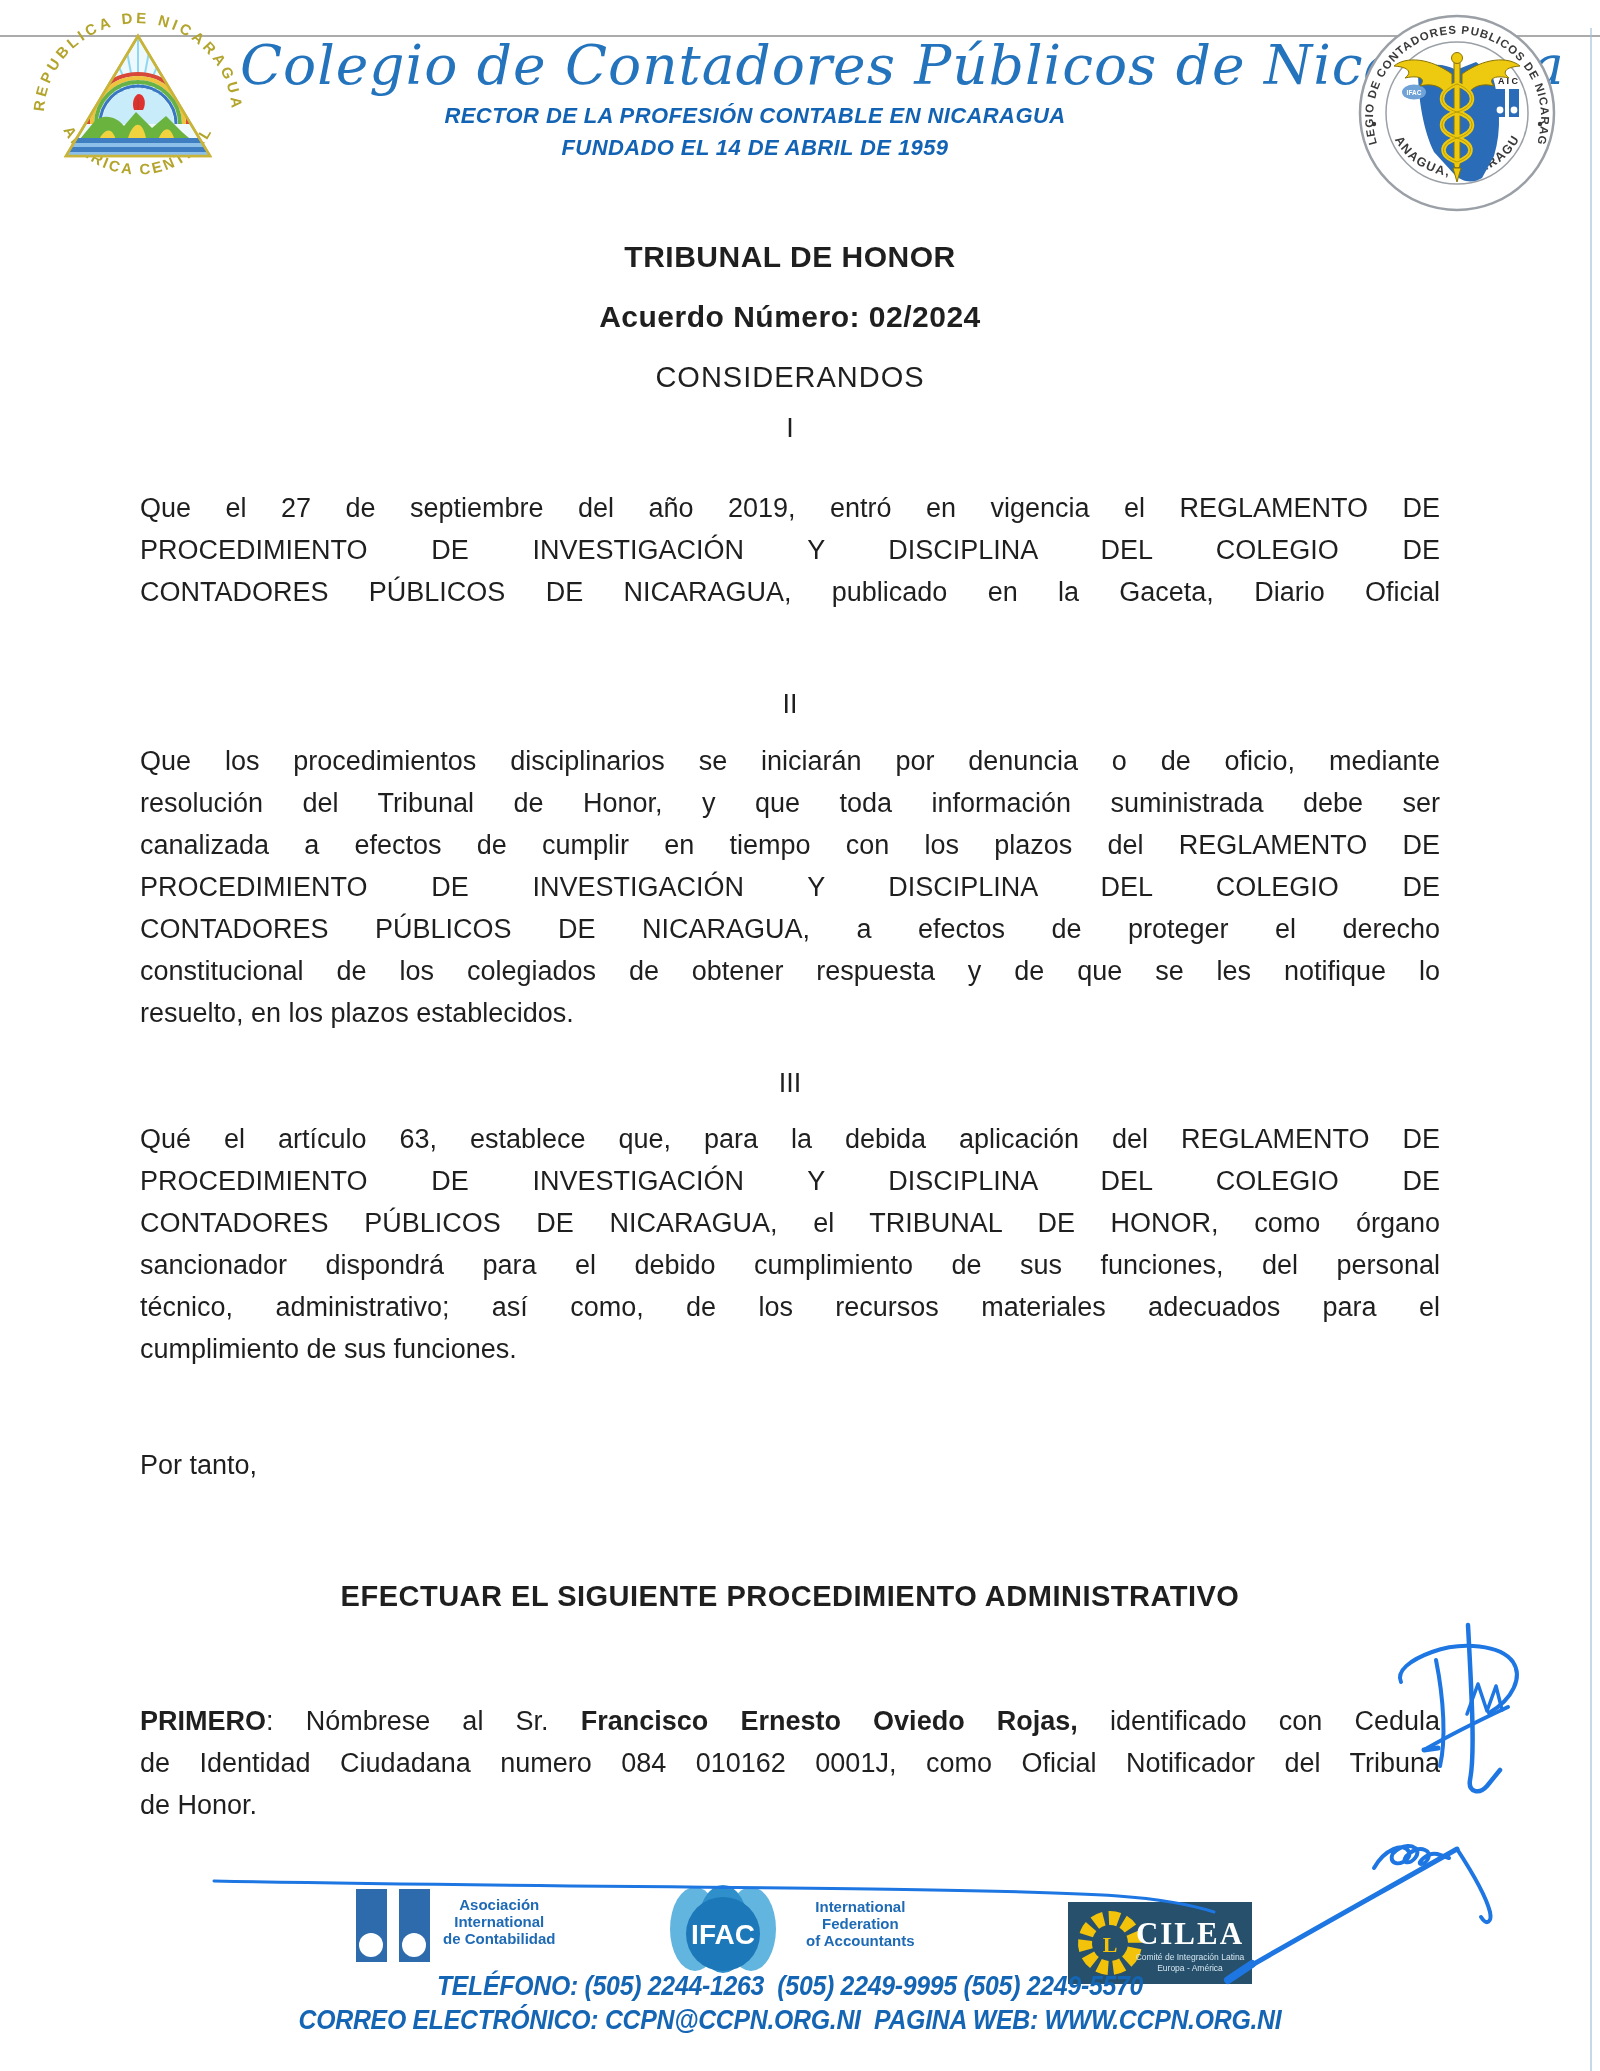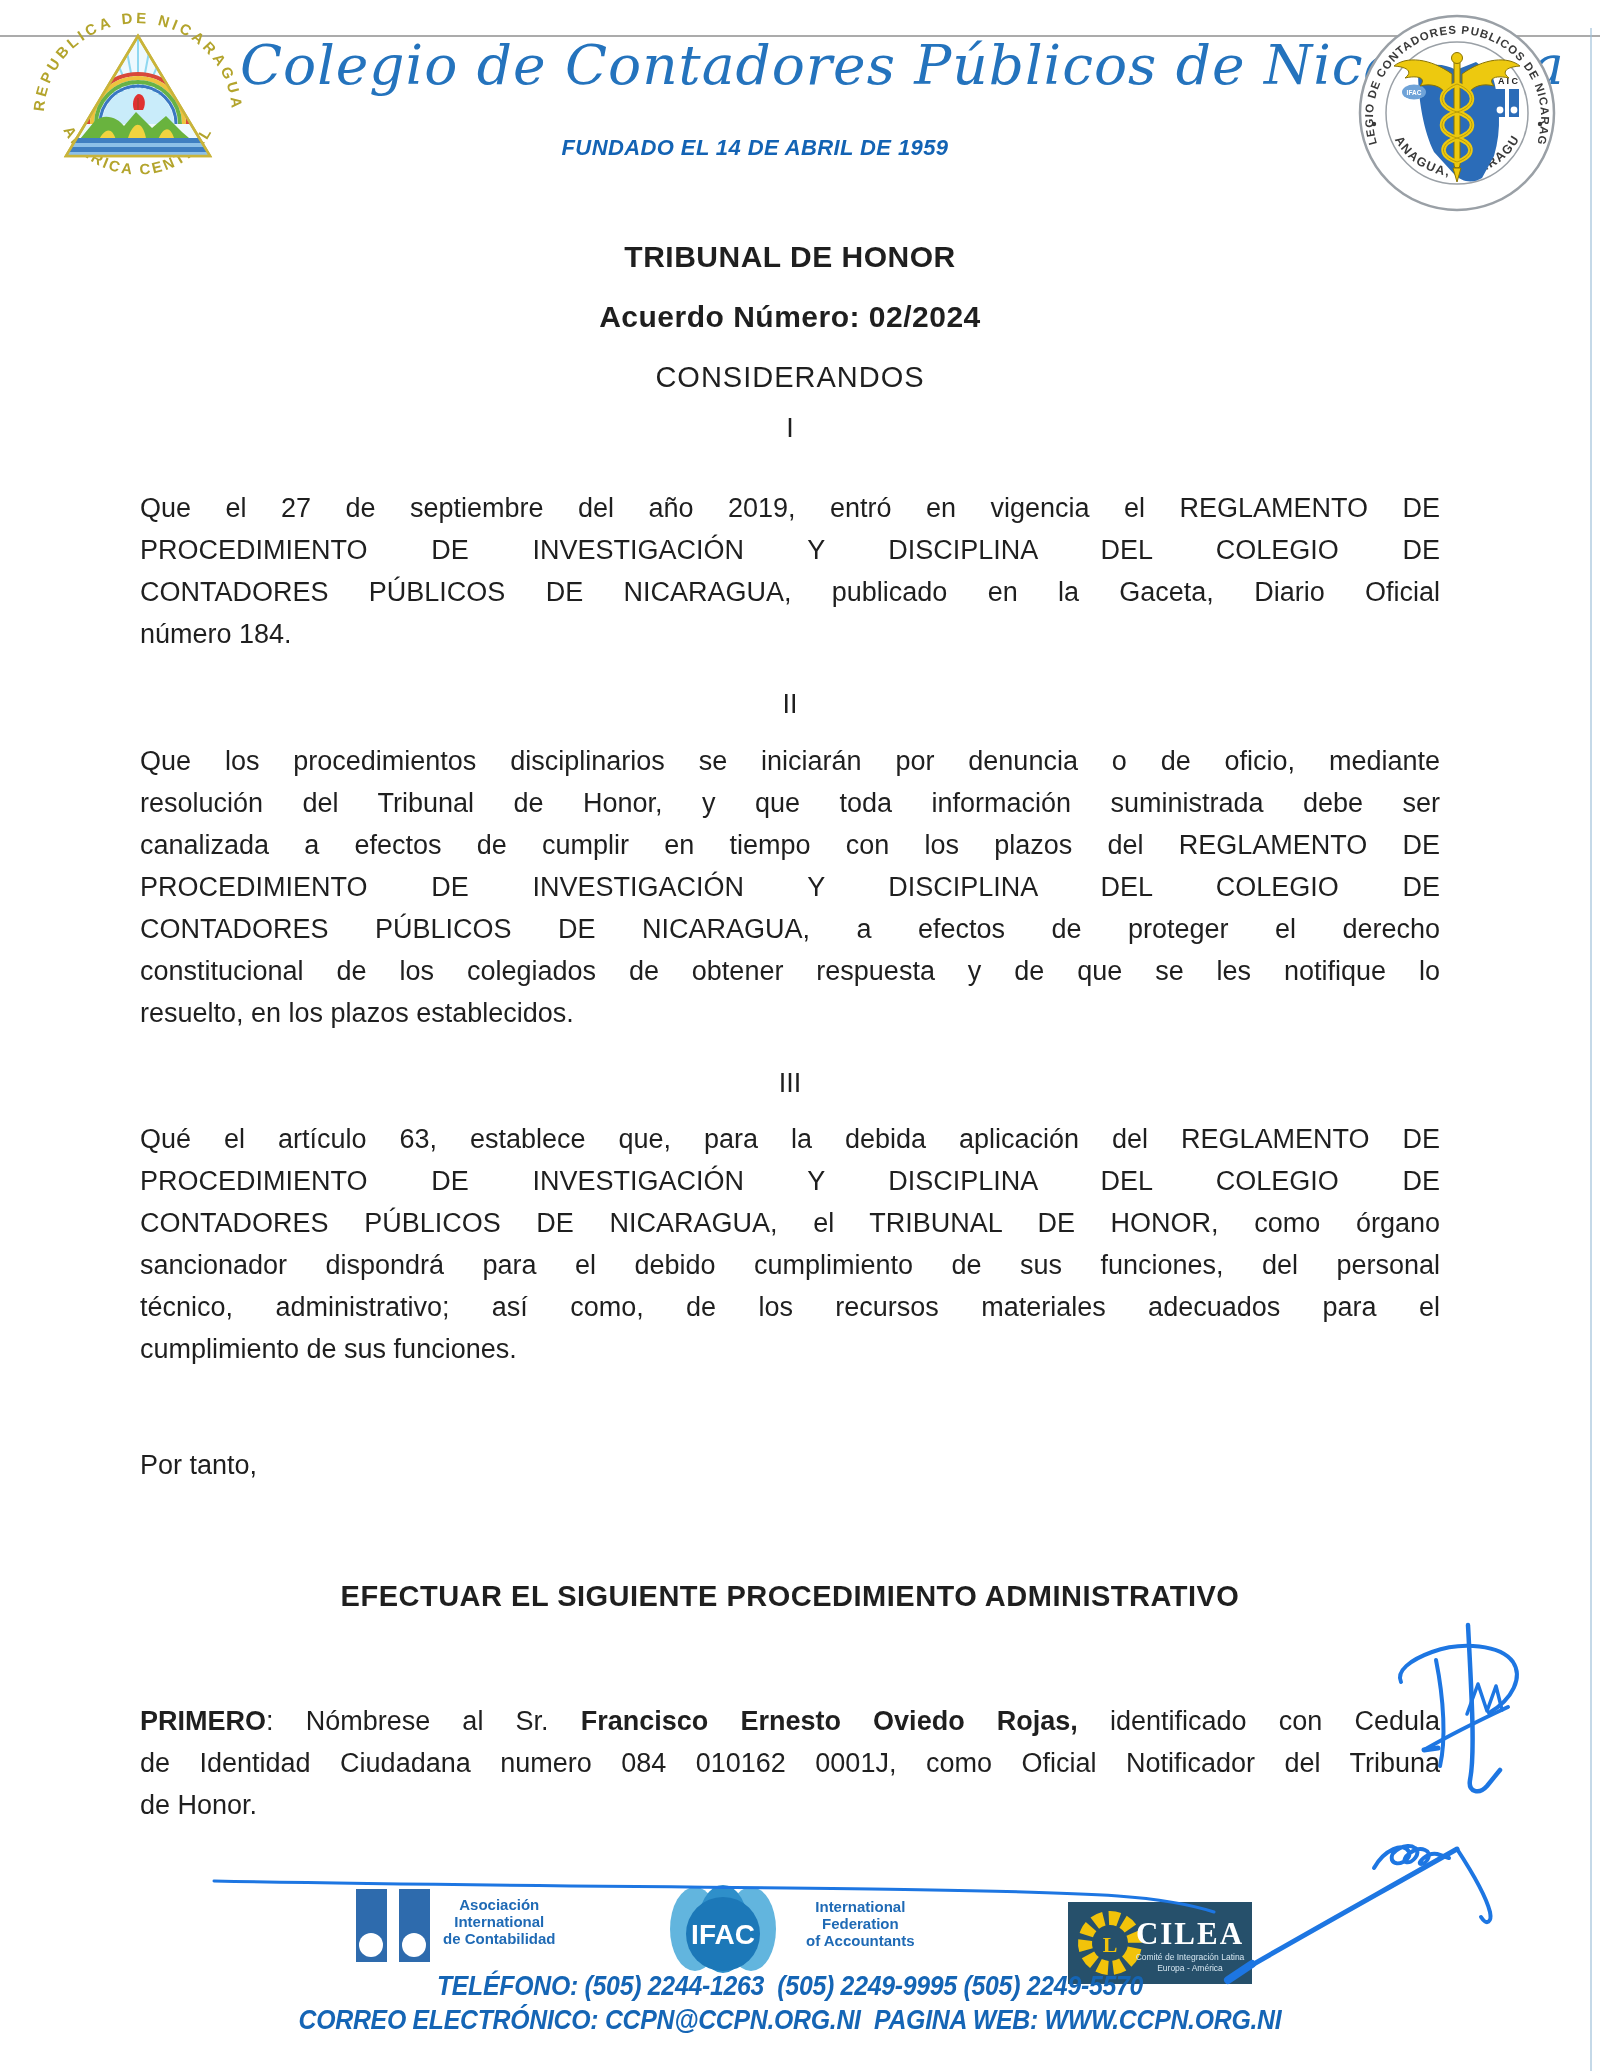--- a/index.html
+++ b/index.html
@@ -84,20 +84,21 @@
       <path d="M130 134 c5 -13 12 -15 16 -2 c3 12 -2 15 -8 15 c-6 0 -10 -4 -8 -13 z" fill="#f1d33f"></path>
       <rect x="38" y="132" width="144" height="5" fill="#3f7fc1"></rect>
       <rect x="38" y="137" width="144" height="4" fill="#8cc0e8"></rect>
       <rect x="38" y="141" width="144" height="5" fill="#3f7fc1"></rect>
       <rect x="38" y="146" width="144" height="4" fill="#8cc0e8"></rect>
     </g>
     <polygon points="110,30 38,150 182,150" fill="none" stroke="#c9b43a" stroke-width="2.5"></polygon>
   </svg>
 
   <div class="abs org-title">Colegio de Contadores Públicos de Nicaragua</div>
+  <div class="abs tagline tagline1">RECTOR DE LA PROFESIÓN CONTABLE EN NICARAGUA</div>
   <div class="abs tagline tagline2">FUNDADO EL 14 DE ABRIL DE 1959</div>
 
   <svg class="abs" style="left:1356px;top:12px;" width="202" height="202" viewBox="0 0 202 202">
     <circle cx="101" cy="101" r="97" fill="#ffffff" stroke="#9aa0a6" stroke-width="2.5"></circle>
     <circle cx="101" cy="101" r="71" fill="#ffffff" stroke="#9aa0a6" stroke-width="1.5"></circle>
     <path id="sealT" d="M 20 128 A 84 84 0 1 1 182 128" fill="none"></path>
     <path id="sealB" d="M 38 126 A 71 71 0 0 0 164 126" fill="none"></path>
     <text font-size="11.5" font-weight="bold" fill="#3a3a3a" letter-spacing="1" font-family="Liberation Sans, sans-serif">
       <textPath href="#sealT" startOffset="50%" text-anchor="middle">COLEGIO DE CONTADORES PUBLICOS DE NICARAGUA</textPath>
     </text>
@@ -136,21 +137,20 @@
 
   <div class="abs doc-center h-bold" style="top:240px;">TRIBUNAL DE HONOR</div>
   <div class="abs doc-center h-bold" style="top:300px;">Acuerdo Número: 02/2024</div>
   <div class="abs doc-center h-reg" style="top:361px;">CONSIDERANDOS</div>
 
   <div class="abs doc-center numeral" style="top:413px;">I</div>
   <div class="abs para" style="top:487px;">
       <div class="line">Que el 27 de septiembre del año 2019, entró en vigencia el REGLAMENTO DE</div>
       <div class="line">PROCEDIMIENTO DE INVESTIGACIÓN Y DISCIPLINA DEL COLEGIO DE</div>
       <div class="line">CONTADORES PÚBLICOS DE NICARAGUA, publicado en la Gaceta, Diario Oficial</div>
-      <div class="line last">número 184.</div>
     </div>
 
   <div class="abs doc-center numeral" style="top:689px;">II</div>
   <div class="abs para" style="top:740px;">
       <div class="line">Que los procedimientos disciplinarios se iniciarán por denuncia o de oficio, mediante</div>
       <div class="line">resolución del Tribunal de Honor, y que toda información suministrada debe ser</div>
       <div class="line">canalizada a efectos de cumplir en tiempo con los plazos del REGLAMENTO DE</div>
       <div class="line">PROCEDIMIENTO DE INVESTIGACIÓN Y DISCIPLINA DEL COLEGIO DE</div>
       <div class="line">CONTADORES PÚBLICOS DE NICARAGUA, a efectos de proteger el derecho</div>
       <div class="line">constitucional de los colegiados de obtener respuesta y de que se les notifique lo</div>

